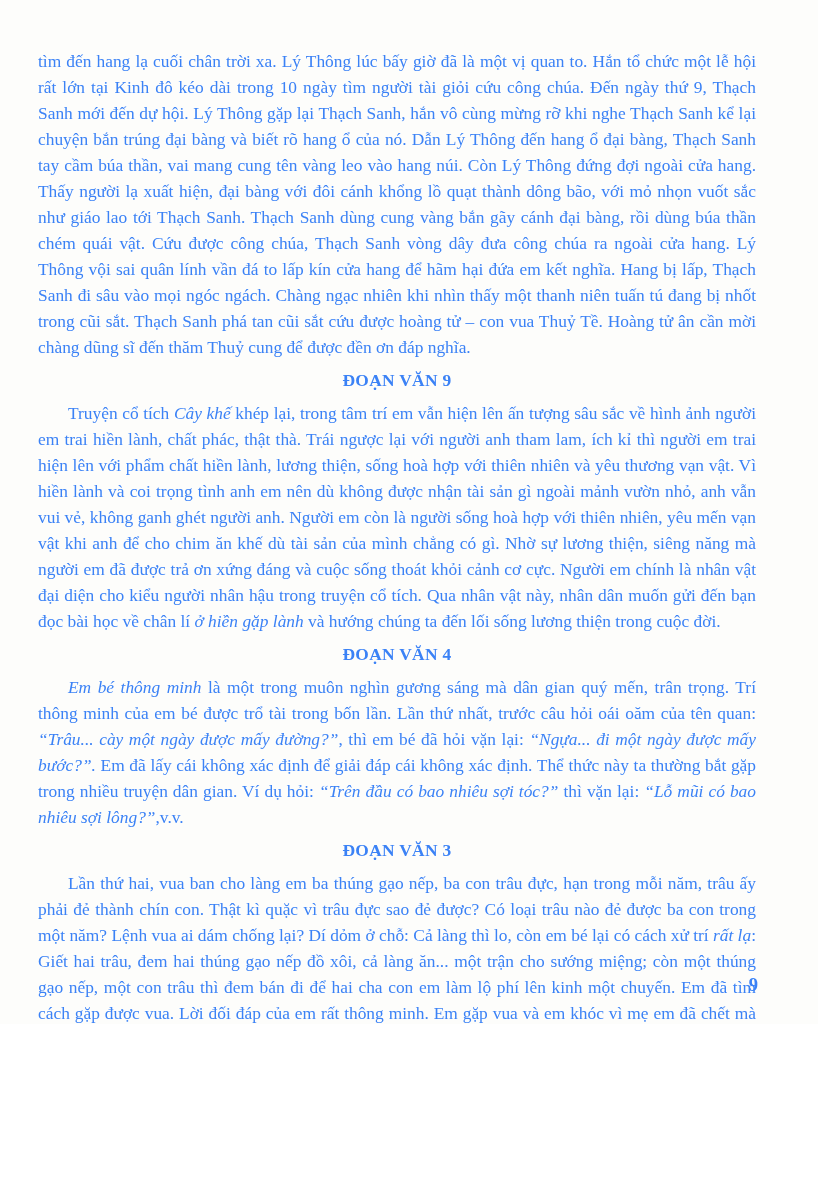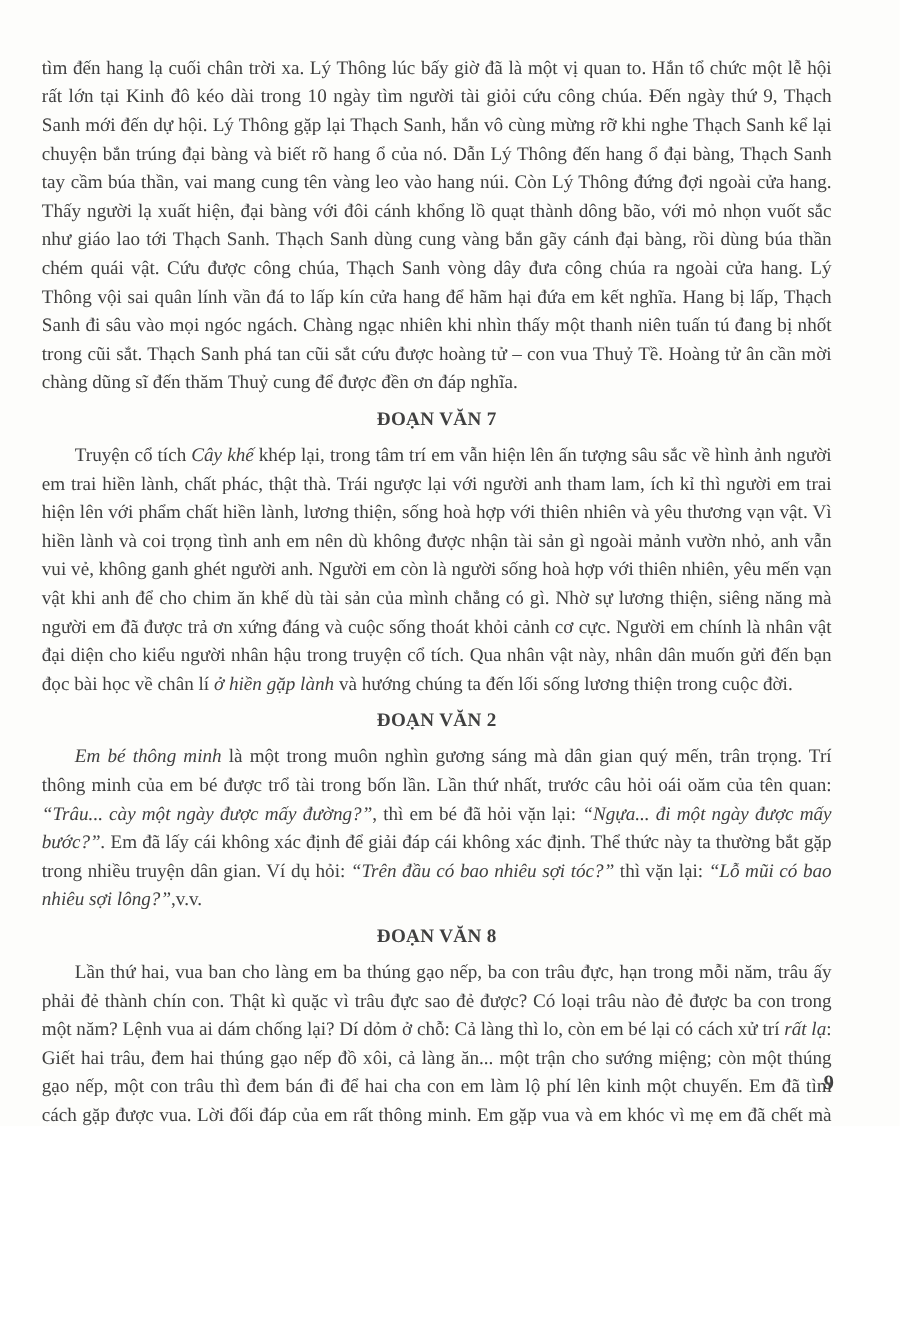--- a/index.html
+++ b/index.html
@@ -10,21 +10,21 @@
   .page {
     position: relative;
     width: 818px;
     height: 1024px;
     box-sizing: border-box;
     background: #fdfdfb;
     padding: 48px 62px 0 38px;
     font-family: "Liberation Serif", "DejaVu Serif", serif;
     font-size: 17.4px;
     line-height: 26px;
-    color: #404040;
+    color: #3b82f6;
     overflow: hidden;
   }
   .content {
     width: 100%;
   }
   .para {
     margin: 0;
     text-align: justify;
     text-justify: inter-word;
   }
@@ -52,21 +52,21 @@
     font-weight: bold;
     font-size: 18.5px;
   }
 </style>
 </head>
 <body>
 
 <div class="page">
   <main class="content">
       <p class="para"><span class="rg">tìm đến hang lạ cuối chân trời xa. Lý Thông lúc bấy giờ đã là một vị quan to. Hắn tổ chức một lễ hội rất lớn tại Kinh đô kéo dài trong 10 ngày tìm người tài giỏi cứu công chúa. Đến ngày thứ 9, Thạch Sanh mới đến dự hội. Lý Thông gặp lại Thạch Sanh, hắn vô cùng mừng rỡ khi nghe Thạch Sanh kể lại chuyện bắn trúng đại bàng và biết rõ hang ổ của nó. Dẫn Lý Thông đến hang ổ đại bàng, Thạch Sanh tay cầm búa thần, vai mang cung tên vàng leo vào hang núi. Còn Lý Thông đứng đợi ngoài cửa hang. Thấy người lạ xuất hiện, đại bàng với đôi cánh khổng lồ quạt thành dông bão, với mỏ nhọn vuốt sắc như giáo lao tới Thạch Sanh. Thạch Sanh dùng cung vàng bắn gãy cánh đại bàng, rồi dùng búa thần chém quái vật. Cứu được công chúa, Thạch Sanh vòng dây đưa công chúa ra ngoài cửa hang. Lý Thông vội sai quân lính vần đá to lấp kín cửa hang để hãm hại đứa em kết nghĩa. Hang bị lấp, Thạch Sanh đi sâu vào mọi ngóc ngách. Chàng ngạc nhiên khi nhìn thấy một thanh niên tuấn tú đang bị nhốt trong cũi sắt. Thạch Sanh phá tan cũi sắt cứu được hoàng tử – con vua Thuỷ Tề. Hoàng tử ân cần mời chàng dũng sĩ đến thăm Thuỷ cung để được đền ơn đáp nghĩa.</span></p>
-      <h2 class="heading">ĐOẠN VĂN 7</h2>
+      <h2 class="heading">ĐOẠN VĂN 9</h2>
       <p class="para indent"><span class="rg">Truyện cổ tích </span><span class="it">Cây khế</span><span class="rg"> khép lại, trong tâm trí em vẫn hiện lên ấn tượng sâu sắc về hình ảnh người em trai hiền lành, chất phác, thật thà. Trái ngược lại với người anh tham lam, ích kỉ thì người em trai hiện lên với phẩm chất hiền lành, lương thiện, sống hoà hợp với thiên nhiên và yêu thương vạn vật. Vì hiền lành và coi trọng tình anh em nên dù không được nhận tài sản gì ngoài mảnh vườn nhỏ, anh vẫn vui vẻ, không ganh ghét người anh. Người em còn là người sống hoà hợp với thiên nhiên, yêu mến vạn vật khi anh để cho chim ăn khế dù tài sản của mình chẳng có gì. Nhờ sự lương thiện, siêng năng mà người em đã được trả ơn xứng đáng và cuộc sống thoát khỏi cảnh cơ cực. Người em chính là nhân vật đại diện cho kiểu người nhân hậu trong truyện cổ tích. Qua nhân vật này, nhân dân muốn gửi đến bạn đọc bài học về chân lí </span><span class="it">ở hiền gặp lành</span><span class="rg"> và hướng chúng ta đến lối sống lương thiện trong cuộc đời.</span></p>
-      <h2 class="heading">ĐOẠN VĂN 2</h2>
+      <h2 class="heading">ĐOẠN VĂN 4</h2>
       <p class="para indent"><span class="it">Em bé thông minh</span><span class="rg"> là một trong muôn nghìn gương sáng mà dân gian quý mến, trân trọng. Trí thông minh của em bé được trổ tài trong bốn lần. Lần thứ nhất, trước câu hỏi oái oăm của tên quan: </span><span class="it">“Trâu... cày một ngày được mấy đường?”</span><span class="rg">, thì em bé đã hỏi vặn lại: </span><span class="it">“Ngựa... đi một ngày được mấy bước?”.</span><span class="rg"> Em đã lấy cái không xác định để giải đáp cái không xác định. Thể thức này ta thường bắt gặp trong nhiều truyện dân gian. Ví dụ hỏi: </span><span class="it">“Trên đầu có bao nhiêu sợi tóc?”</span><span class="rg"> thì vặn lại: </span><span class="it">“Lỗ mũi có bao nhiêu sợi lông?”</span><span class="rg">,v.v.</span></p>
-      <h2 class="heading">ĐOẠN VĂN 8</h2>
+      <h2 class="heading">ĐOẠN VĂN 3</h2>
       <p class="para indent"><span class="rg">Lần thứ hai, vua ban cho làng em ba thúng gạo nếp, ba con trâu đực, hạn trong mỗi năm, trâu ấy phải đẻ thành chín con. Thật kì quặc vì trâu đực sao đẻ được? Có loại trâu nào đẻ được ba con trong một năm? Lệnh vua ai dám chống lại? Dí dỏm ở chỗ: Cả làng thì lo, còn em bé lại có cách xử trí </span><span class="it">rất lạ</span><span class="rg">: Giết hai trâu, đem hai thúng gạo nếp đồ xôi, cả làng ăn... một trận cho sướng miệng; còn một thúng gạo nếp, một con trâu thì đem bán đi để hai cha con em làm lộ phí lên kinh một chuyến. Em đã tìm cách gặp được vua. Lời đối đáp của em rất thông minh. Em gặp vua và em khóc vì mẹ em đã chết mà cha em không đẻ được một em bé nào nữa. Câu hỏi ngây thơ, ngộ nghĩnh của em đã</span></p>
     </main>
   <div class="page-number">9</div>
 </div>
 
 </body></html>

